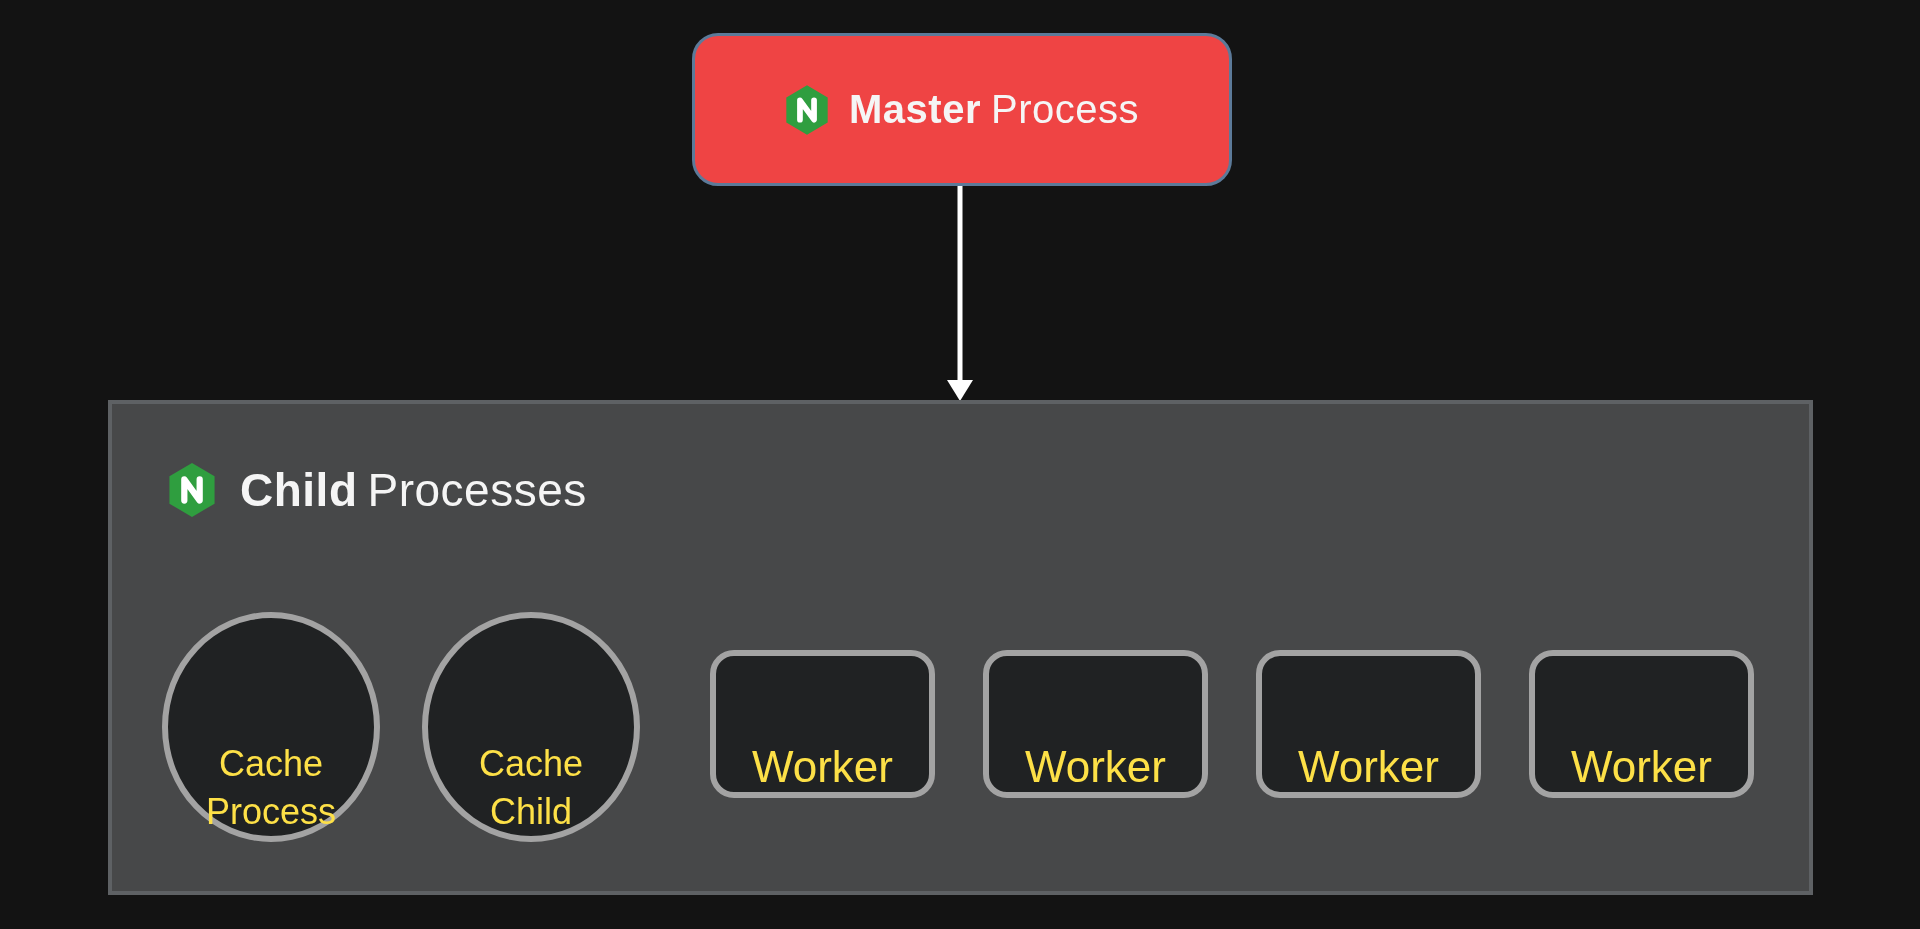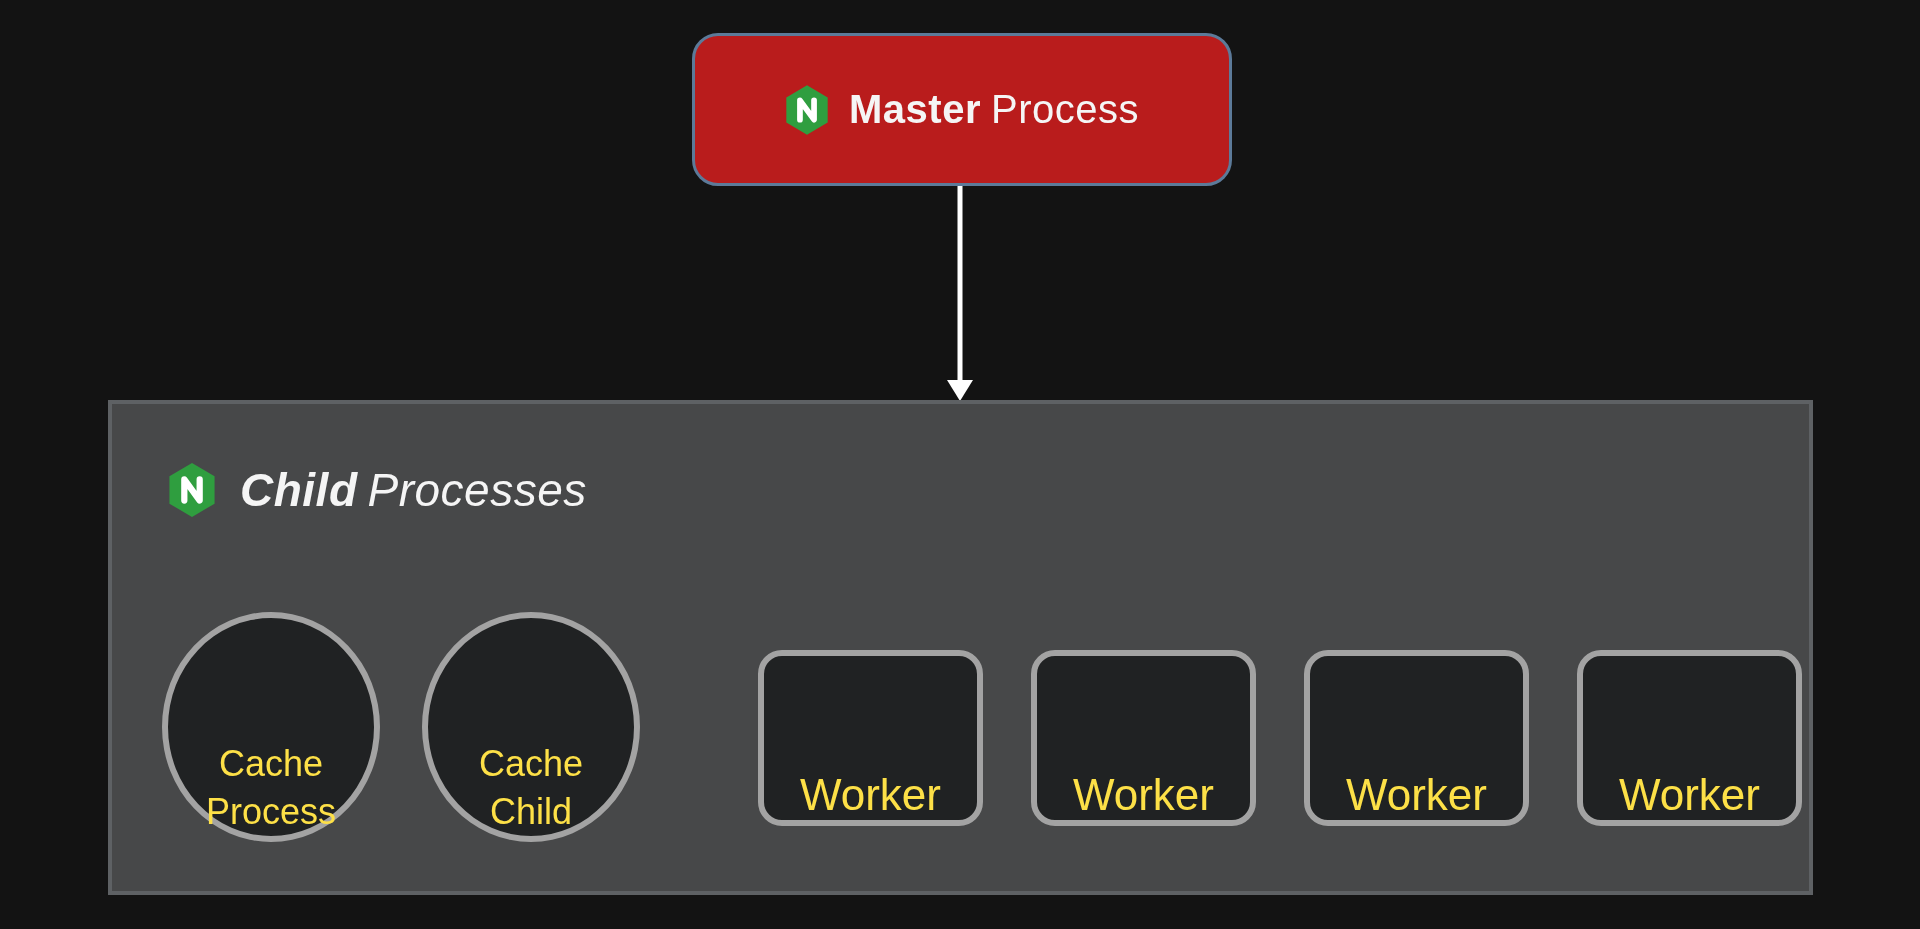--- a/index.html
+++ b/index.html
@@ -19,21 +19,21 @@
   }
 
   
   .master-node {
     position: absolute;
     left: 692px;
     top: 33px;
     width: 540px;
     height: 153px;
     box-sizing: border-box;
-    background: #b91c1c;
+    background: #ef4444;
     border: 3px solid #5c7a99;
     border-radius: 26px;
     display: flex;
     align-items: center;
     justify-content: center;
     gap: 20px;
   }
   .node-title {
     color: #f5f5f5;
     font-size: 40px;
@@ -66,21 +66,20 @@
     background: #474849;
     border: 4px solid #5e6164;
   }
   .child-header {
     position: absolute;
     left: 56px;
     top: 58px;
     display: flex;
     align-items: center;
     gap: 24px;
-    font-style: italic;
   }
   .child-header .node-title { font-size: 46px; }
 
   
   .proc-node {
     position: absolute;
     box-sizing: border-box;
     background: #202223;
     border: 6px solid #a3a3a3;
     display: flex;
@@ -92,25 +91,24 @@
   .circle-node {
     width: 218px;
     height: 230px;
     border-radius: 50%;
     top: 208px;
     font-size: 36px;
     line-height: 48px;
   }
   .rect-node {
     width: 225px;
-    height: 176px;
+    height: 148px;
     border-radius: 24px;
     top: 246px;
     font-size: 44px;
-    margin-left: 48px;
   }
   .circle-1 { left: 50px; }
   .circle-2 { left: 310px; }
   .rect-1 { left: 598px; }
   .rect-2 { left: 871px; }
   .rect-3 { left: 1144px; }
   .rect-4 { left: 1417px; }
 </style>
 </head>
 <body>

